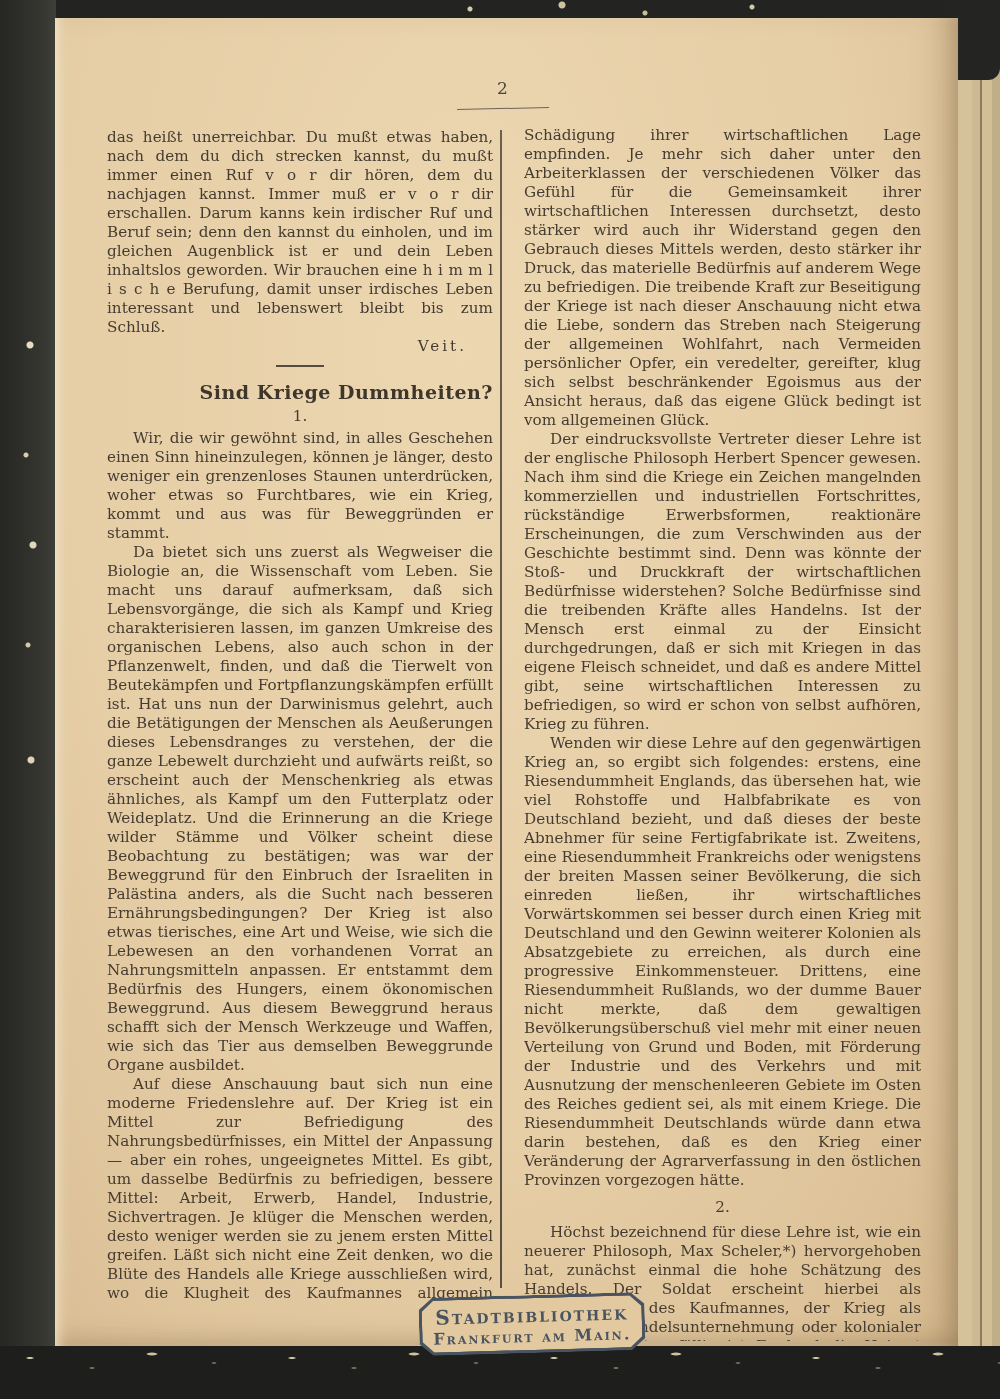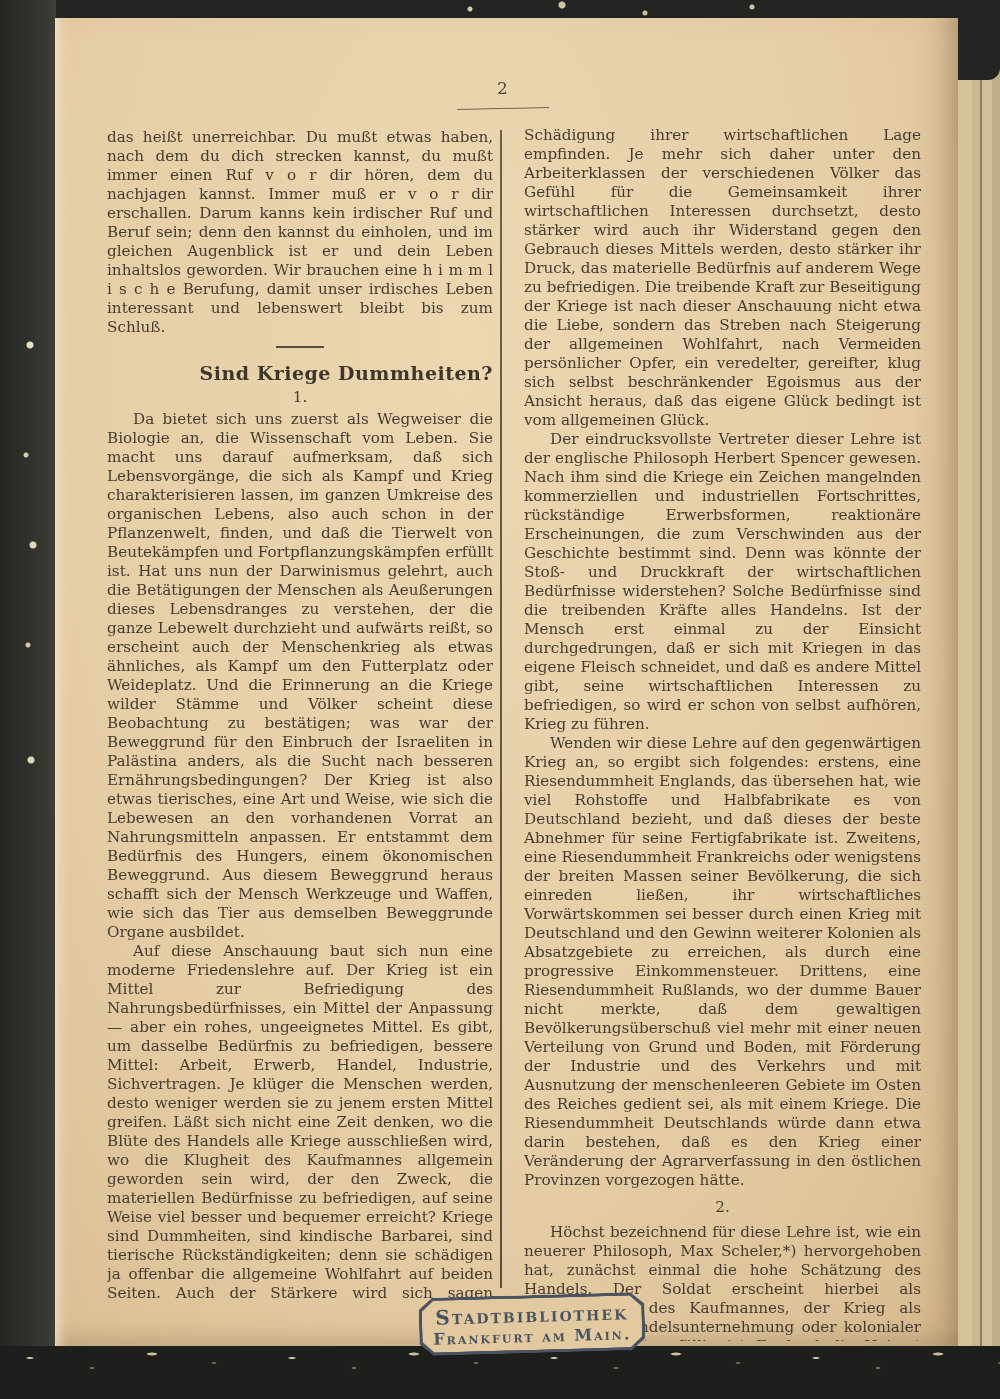--- a/index.html
+++ b/index.html
@@ -107,23 +107,25 @@
   <div class="corner-tr"></div>
   <div class="band-bottom"></div>
 
   <div class="paper">
 
     <div class="pagenum">2</div>
     <div class="pagenum-rule"></div>
 
     <div class="col col-left">
       <p class="noindent">das heißt unerreichbar. Du mußt etwas haben, nach dem du dich strecken kannst, du mußt immer einen Ruf v o r dir hören, dem du nachjagen kannst. Immer muß er v o r dir erschallen. Darum kanns kein irdischer Ruf und Beruf sein; denn den kannst du einholen, und im gleichen Augenblick ist er und dein Leben inhaltslos geworden. Wir brauchen eine h i m m l i s c h e Berufung, damit unser irdisches Leben interessant und lebenswert bleibt bis zum Schluß.</p>
+      <p class="signature">Veit.</p>
       <div class="divider-rule"></div>
       <h2 class="article-heading">Sind Kriege Dummheiten?</h2>
       <div class="section-num">1.</div>
+      <p class="indent">Wir, die wir gewöhnt sind, in alles Geschehen einen Sinn hineinzulegen, können je länger, desto weniger ein grenzenloses Staunen unterdrücken, woher etwas so Furchtbares, wie ein Krieg, kommt und aus was für Beweggründen er stammt.</p>
       <p class="indent">Da bietet sich uns zuerst als Wegweiser die Biologie an, die Wissenschaft vom Leben. Sie macht uns darauf aufmerksam, daß sich Lebensvorgänge, die sich als Kampf und Krieg charakterisieren lassen, im ganzen Umkreise des organischen Lebens, also auch schon in der Pflanzenwelt, finden, und daß die Tierwelt von Beutekämpfen und Fortpflanzungskämpfen erfüllt ist. Hat uns nun der Darwinismus gelehrt, auch die Betätigungen der Menschen als Aeußerungen dieses Lebensdranges zu verstehen, der die ganze Lebewelt durchzieht und aufwärts reißt, so erscheint auch der Menschenkrieg als etwas ähnliches, als Kampf um den Futterplatz oder Weideplatz. Und die Erinnerung an die Kriege wilder Stämme und Völker scheint diese Beobachtung zu bestätigen; was war der Beweggrund für den Einbruch der Israeliten in Palästina anders, als die Sucht nach besseren Ernährungsbedingungen? Der Krieg ist also etwas tierisches, eine Art und Weise, wie sich die Lebewesen an den vorhandenen Vorrat an Nahrungsmitteln anpassen. Er entstammt dem Bedürfnis des Hungers, einem ökonomischen Beweggrund. Aus diesem Beweggrund heraus schafft sich der Mensch Werkzeuge und Waffen, wie sich das Tier aus demselben Beweggrunde Organe ausbildet.</p>
       <p class="indent cut">Auf diese Anschauung baut sich nun eine moderne Friedenslehre auf. Der Krieg ist ein Mittel zur Befriedigung des Nahrungsbedürfnisses, ein Mittel der Anpassung — aber ein rohes, ungeeignetes Mittel. Es gibt, um dasselbe Bedürfnis zu befriedigen, bessere Mittel: Arbeit, Erwerb, Handel, Industrie, Sichvertragen. Je klüger die Menschen werden, desto weniger werden sie zu jenem ersten Mittel greifen. Läßt sich nicht eine Zeit denken, wo die Blüte des Handels alle Kriege ausschließen wird, wo die Klugheit des Kaufmannes allgemein geworden sein wird, der den Zweck, die materiellen Bedürfnisse zu befriedigen, auf seine Weise viel besser und bequemer erreicht? Kriege sind Dummheiten, sind kindische Barbarei, sind tierische Rückständigkeiten; denn sie schädigen ja offenbar die allgemeine Wohlfahrt auf beiden Seiten. Auch der Stärkere wird sich sagen müssen: auch du hast zu verlieren. Es ist besser, das Risiko durch Nach- und Zugeben zu vermeiden. Am stärksten müssen die unteren Klassen der Völker diese auf alle Fälle eintretende</p>
     </div>
 
     <div class="col-divider"></div>
 
     <div class="col col-right">
       <p class="noindent">Schädigung ihrer wirtschaftlichen Lage empfinden. Je mehr sich daher unter den Arbeiterklassen der verschiedenen Völker das Gefühl für die Gemeinsamkeit ihrer wirtschaftlichen Interessen durchsetzt, desto stärker wird auch ihr Widerstand gegen den Gebrauch dieses Mittels werden, desto stärker ihr Druck, das materielle Bedürfnis auf anderem Wege zu befriedigen. Die treibende Kraft zur Beseitigung der Kriege ist nach dieser Anschauung nicht etwa die Liebe, sondern das Streben nach Steigerung der allgemeinen Wohlfahrt, nach Vermeiden persönlicher Opfer, ein veredelter, gereifter, klug sich selbst beschränkender Egoismus aus der Ansicht heraus, daß das eigene Glück bedingt ist vom allgemeinen Glück.</p>
       <p class="indent">Der eindrucksvollste Vertreter dieser Lehre ist der englische Philosoph Herbert Spencer gewesen. Nach ihm sind die Kriege ein Zeichen mangelnden kommerziellen und industriellen Fortschrittes, rückständige Erwerbsformen, reaktionäre Erscheinungen, die zum Verschwinden aus der Geschichte bestimmt sind. Denn was könnte der Stoß- und Druckkraft der wirtschaftlichen Bedürfnisse widerstehen? Solche Bedürfnisse sind die treibenden Kräfte alles Handelns. Ist der Mensch erst einmal zu der Einsicht durchgedrungen, daß er sich mit Kriegen in das eigene Fleisch schneidet, und daß es andere Mittel gibt, seine wirtschaftlichen Interessen zu befriedigen, so wird er schon von selbst aufhören, Krieg zu führen.</p>
       <p class="indent">Wenden wir diese Lehre auf den gegenwärtigen Krieg an, so ergibt sich folgendes: erstens, eine Riesendummheit Englands, das übersehen hat, wie viel Rohstoffe und Halbfabrikate es von Deutschland bezieht, und daß dieses der beste Abnehmer für seine Fertigfabrikate ist. Zweitens, eine Riesendummheit Frankreichs oder wenigstens der breiten Massen seiner Bevölkerung, die sich einreden ließen, ihr wirtschaftliches Vorwärtskommen sei besser durch einen Krieg mit Deutschland und den Gewinn weiterer Kolonien als Absatzgebiete zu erreichen, als durch eine progressive Einkommensteuer. Drittens, eine Riesendummheit Rußlands, wo der dumme Bauer nicht merkte, daß dem gewaltigen Bevölkerungsüberschuß viel mehr mit einer neuen Verteilung von Grund und Boden, mit Förderung der Industrie und des Verkehrs und mit Ausnutzung der menschenleeren Gebiete im Osten des Reiches gedient sei, als mit einem Kriege. Die Riesendummheit Deutschlands würde dann etwa darin bestehen, daß es den Krieg einer Veränderung der Agrarverfassung in den östlichen Provinzen vorgezogen hätte.</p>

